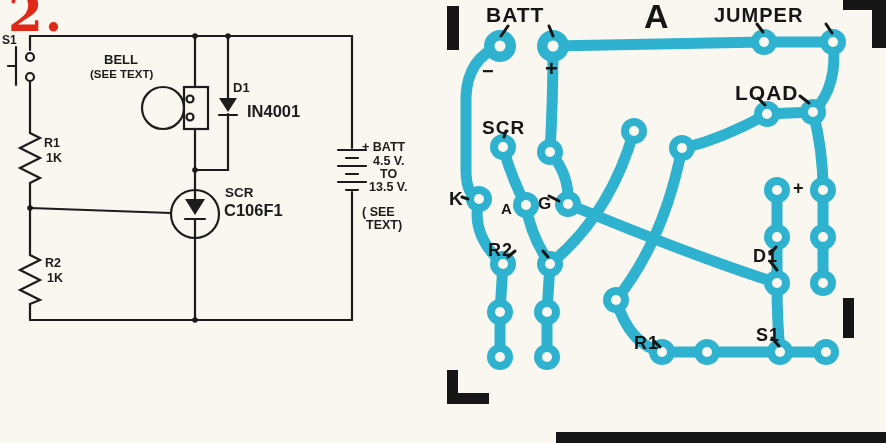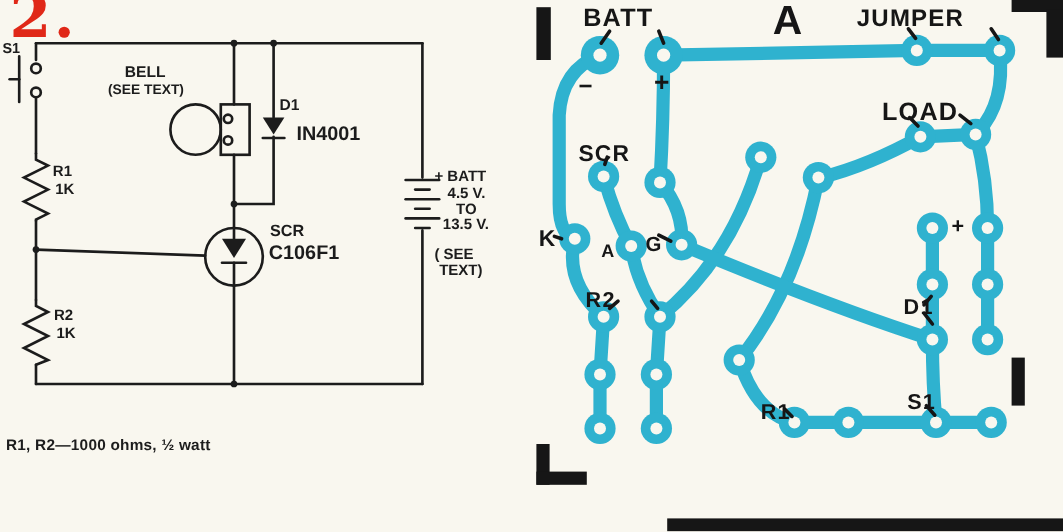--- a/index.html
+++ b/index.html
@@ -127,21 +127,20 @@
       <text class="slabel" x="362" y="151" font-size="12.5">+ BATT</text>
       <text class="slabel" x="373" y="165" font-size="12.5">4.5 V.</text>
       <text class="slabel" x="380" y="178" font-size="12.5">TO</text>
       <text class="slabel" x="369" y="191" font-size="12.5">13.5 V.</text>
       <text class="slabel" x="362" y="216" font-size="12.5">( SEE</text>
       <text class="slabel" x="366" y="229" font-size="12.5">TEXT)</text>
     </g>
   </svg>
 
   <div class="parts-list">
-    <div>R1, R2—1000 ohms, ½ watt</div>
     
     
     
     
     
   </div>
 
   <svg class="pcb-svg" width="456" height="443" viewBox="430 0 456 443" xmlns="http://www.w3.org/2000/svg">
 
     <defs>

